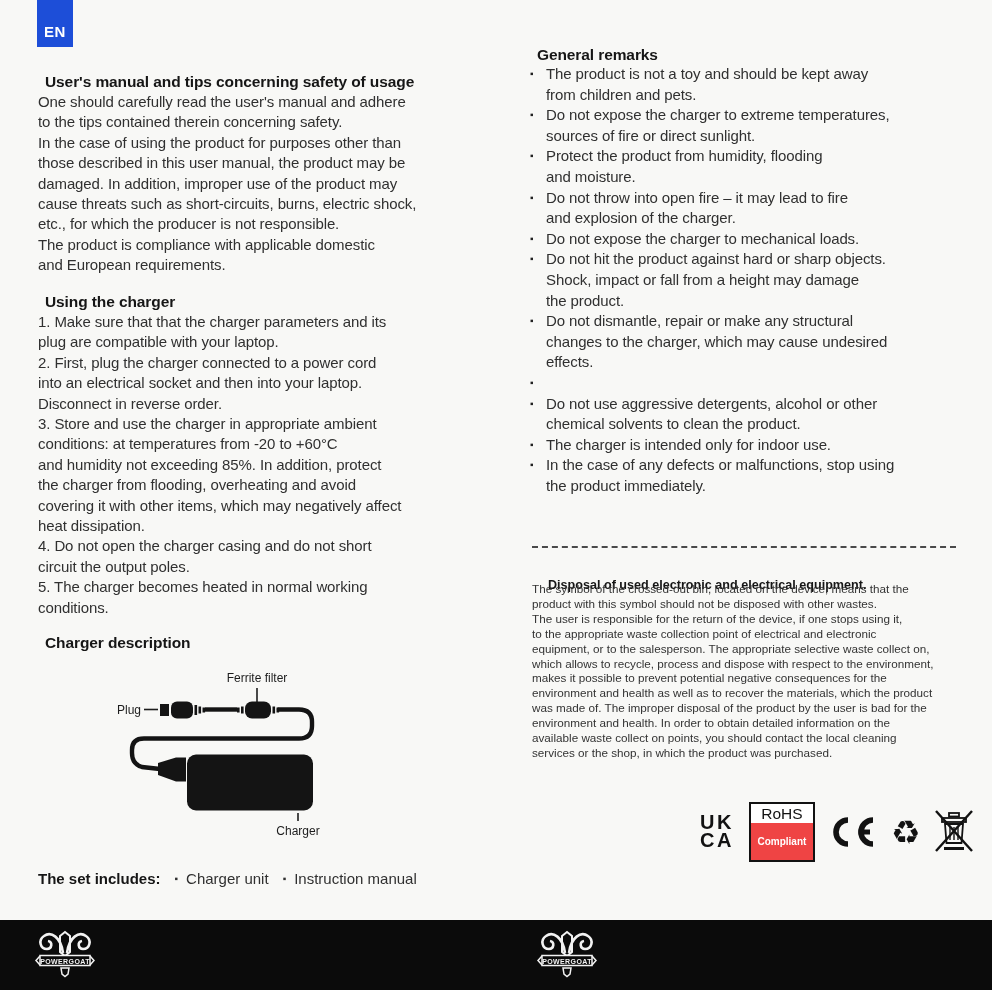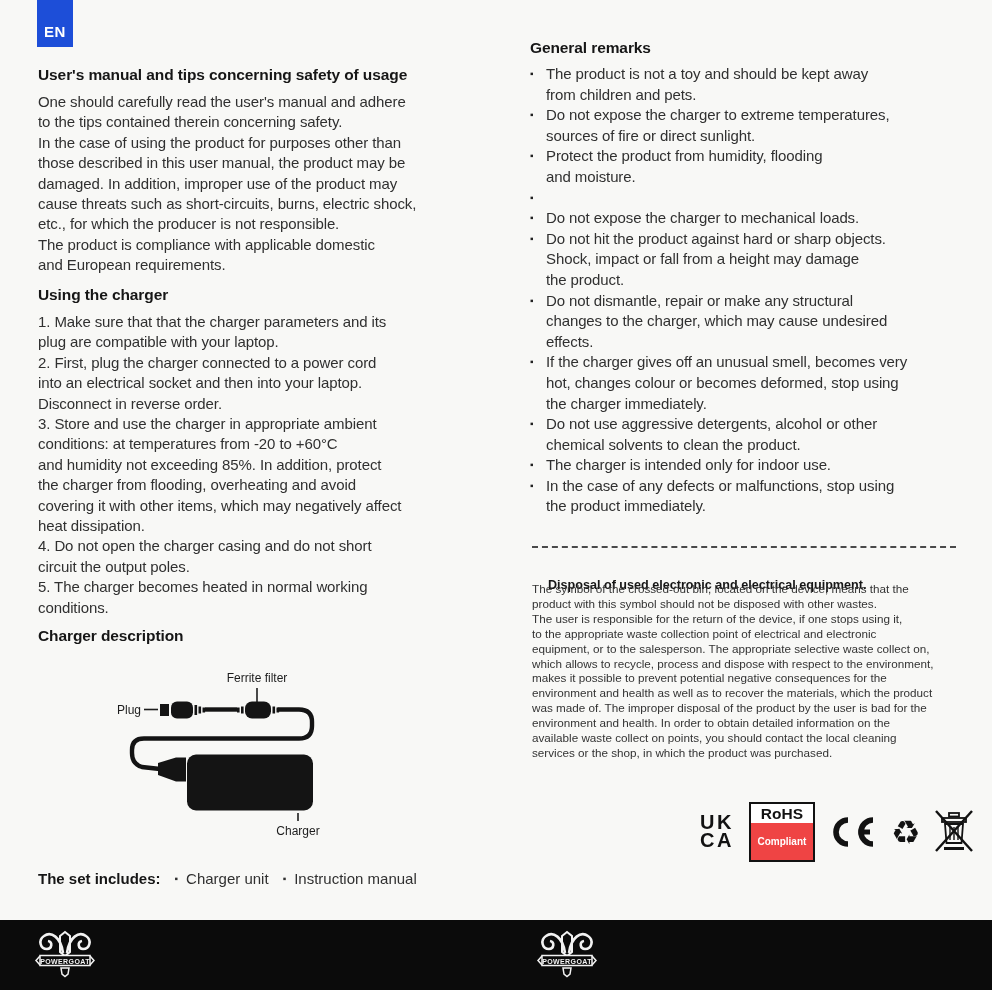--- a/index.html
+++ b/index.html
@@ -9,21 +9,21 @@
     font-family:"Liberation Sans",sans-serif;color:#2e2e2e;
   }
   .pre{white-space:pre-line;}
   
   .en-badge{
     position:absolute;left:37px;top:0;width:36px;height:47px;background:#1d4ed8;
     color:#fff;font-weight:bold;font-size:15px;display:flex;align-items:flex-end;
     justify-content:center;padding-bottom:7px;box-sizing:border-box;letter-spacing:.5px;
   }
   h2.sec{
-    position:absolute;margin:0;font-size:15.5px;font-weight:700;color:#161616;
+    position:absolute;margin:7px;font-size:15.5px;font-weight:700;color:#161616;
     letter-spacing:-0.1px;
   }
   .body-text{
     position:absolute;margin:0;font-size:15px;line-height:20.4px;color:#303030;
     letter-spacing:-0.1px;
   }
   
   .bullet-list{position:absolute;left:530px;top:64px;width:440px;margin:0;padding:0;list-style:none;}
   .bullet-list li{display:flex;align-items:flex-start;margin:0;padding:0;}
   .bullet-list .bullet{
@@ -48,21 +48,21 @@
   .set-includes{
     position:absolute;left:38px;top:858px;display:flex;align-items:baseline;
     font-size:15px;color:#303030;margin-top:12px;
   }
   .set-includes .lbl{font-weight:700;color:#161616;}
   .set-includes .dot{font-size:10px;margin:0 8px 0 14px;align-self:center;}
   
   .certs{position:absolute;left:700px;top:808px;display:flex;align-items:center;gap:15px;height:48px;}
   .ukca{font-weight:700;font-size:20px;line-height:.88;color:#121212;letter-spacing:2.5px;text-align:left;}
   .rohs{border:2px solid #121212;width:62px;text-align:center;background:#fff;}
-  .rohs-top{font-weight:700;font-size:15.5px;color:#121212;padding:0 2px;line-height:19px;}
+  .rohs-top{font-weight:400;font-size:15.5px;color:#121212;padding:0 2px;line-height:19px;}
   .rohs-bottom{background:#ef4444;color:#fff;font-size:10px;font-weight:700;line-height:13px;padding:12px 2px;}
   .recycle{font-family:"DejaVu Sans",sans-serif;font-size:33px;line-height:1;color:#121212;}
   
   .bottom-bar{position:absolute;left:0;top:920px;width:992px;height:70px;background:#0b0b0b;}
   .brand-logo{position:absolute;top:7px;}
   .brand-logo.one{left:34px;}
   .brand-logo.two{left:536px;}
   .brand-logo text{font-family:"Liberation Sans",sans-serif;font-weight:700;}
 </style>
 </head>
@@ -158,42 +158,41 @@
       <span class="btxt pre">Do not expose the charger to extreme temperatures,
 sources of fire or direct sunlight.</span>
       </li>
     <li>
       <span class="bullet">▪</span>
       <span class="btxt pre">Protect the product from humidity, flooding
 and moisture.</span>
       </li>
     <li>
       <span class="bullet">▪</span>
+      <span class="btxt pre">Do not throw into open fire – it may lead to fire
+and explosion of the charger.</span>
       </li>
     <li>
       <span class="bullet">▪</span>
       <span class="btxt pre">Do not expose the charger to mechanical loads.</span>
       </li>
     <li>
       <span class="bullet">▪</span>
       <span class="btxt pre">Do not hit the product against hard or sharp objects.
 Shock, impact or fall from a height may damage
 the product.</span>
       </li>
     <li>
       <span class="bullet">▪</span>
       <span class="btxt pre">Do not dismantle, repair or make any structural
 changes to the charger, which may cause undesired
 effects.</span>
       </li>
     <li>
       <span class="bullet">▪</span>
-      <span class="btxt pre">If the charger gives off an unusual smell, becomes very
-hot, changes colour or becomes deformed, stop using
-the charger immediately.</span>
       </li>
     <li>
       <span class="bullet">▪</span>
       <span class="btxt pre">Do not use aggressive detergents, alcohol or other
 chemical solvents to clean the product.</span>
       </li>
     <li>
       <span class="bullet">▪</span>
       <span class="btxt pre">The charger is intended only for indoor use.</span>
       </li>

